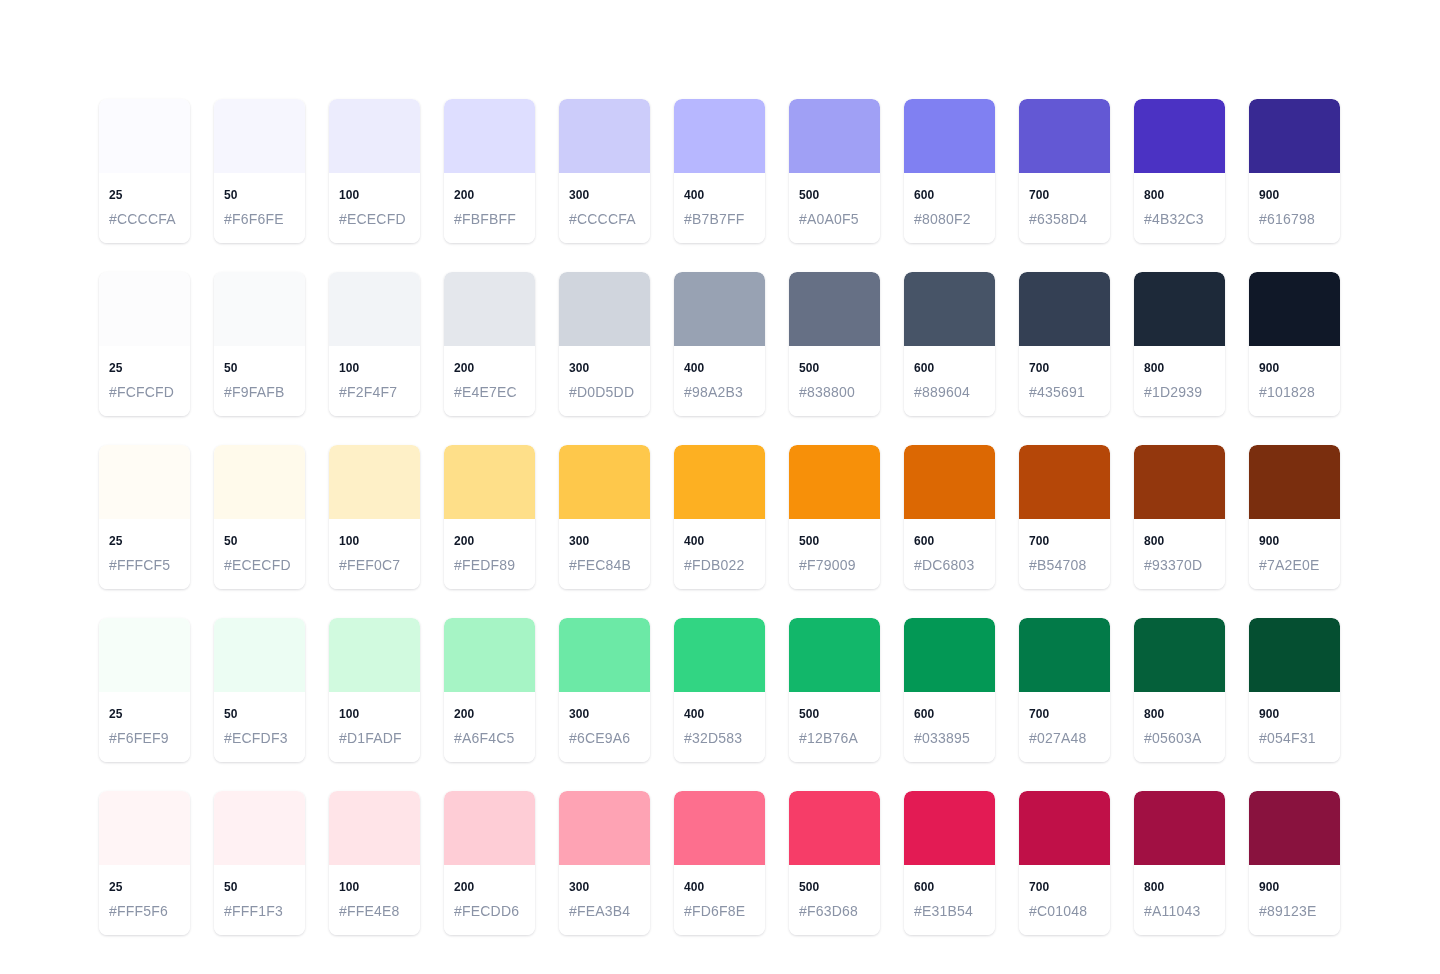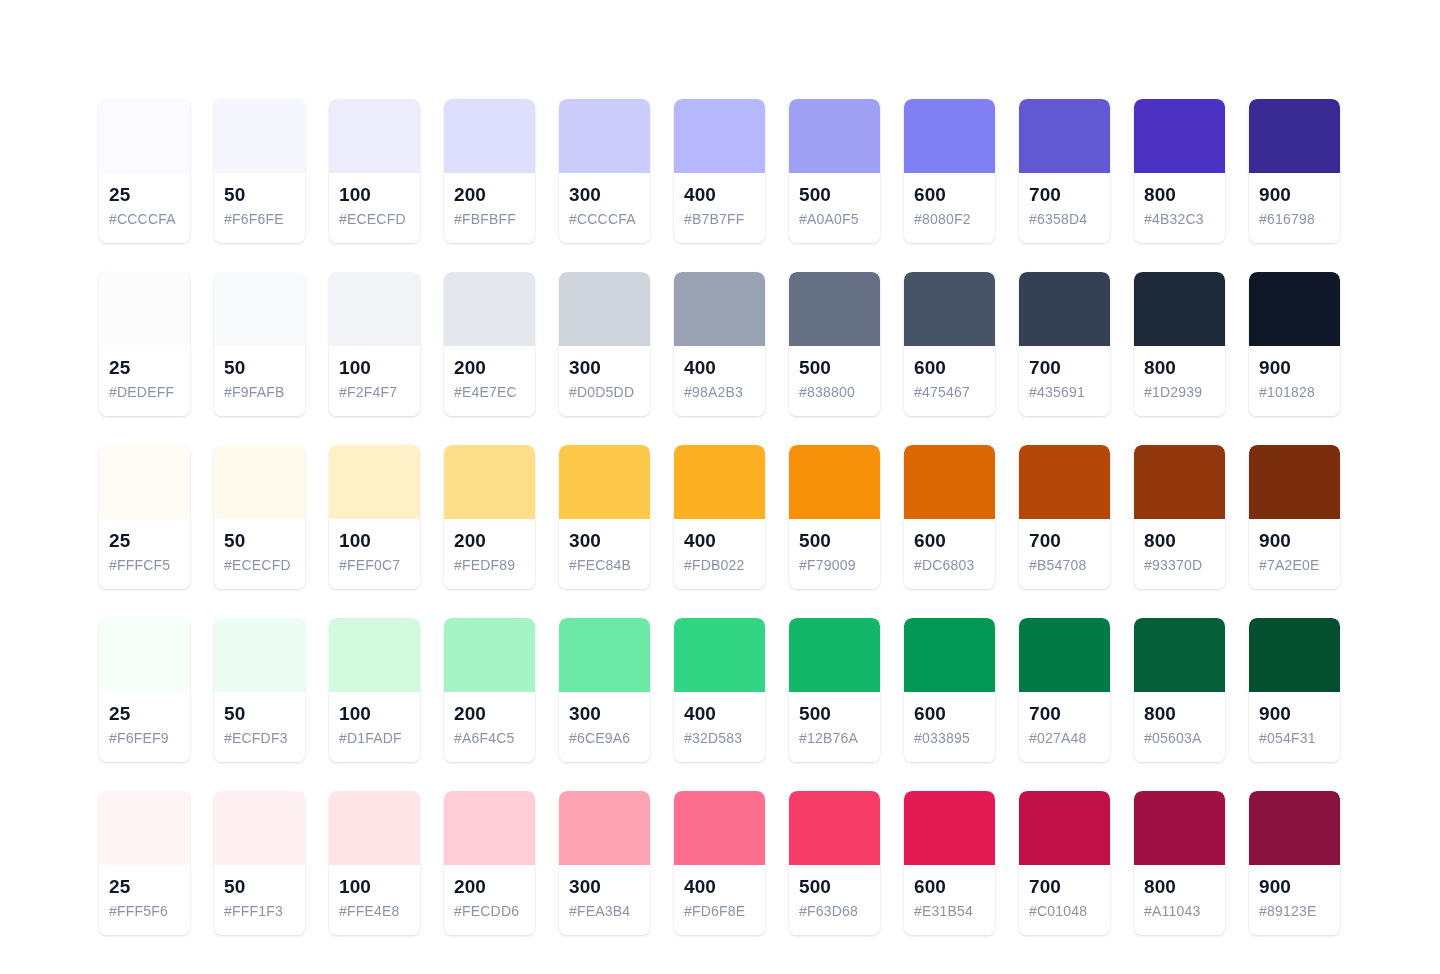--- a/index.html
+++ b/index.html
@@ -46,21 +46,21 @@
     border-top-left-radius: 8px;
     border-top-right-radius: 8px;
   }
 
   .swatch-meta {
     padding: 12px 10px 14px 10px;
     background: #FFFFFF;
   }
 
   .swatch-step {
-    font-size: 19px;
+    font-size: 12px;
     font-weight: bold;
     color: #101828;
     line-height: 20px;
     letter-spacing: 0.1px;
   }
 
   .swatch-hex {
     margin-top: 4px;
     font-size: 14px;
     font-weight: normal;
@@ -150,21 +150,21 @@
           <div class="swatch-step">900</div>
           <div class="swatch-hex">#616798</div>
         </div>
       </div>
     </div>
     <div class="palette-row">
       <div class="swatch-card">
         <div class="swatch-color" style="background-color: rgb(252, 252, 253);"></div>
         <div class="swatch-meta">
           <div class="swatch-step">25</div>
-          <div class="swatch-hex">#DEDEFF</div>
+          <div class="swatch-hex">#FCFCFD</div>
         </div>
       </div>
       <div class="swatch-card">
         <div class="swatch-color" style="background-color: rgb(249, 250, 251);"></div>
         <div class="swatch-meta">
           <div class="swatch-step">50</div>
           <div class="swatch-hex">#F9FAFB</div>
         </div>
       </div>
       <div class="swatch-card">
@@ -199,21 +199,21 @@
         <div class="swatch-color" style="background-color: rgb(102, 112, 133);"></div>
         <div class="swatch-meta">
           <div class="swatch-step">500</div>
           <div class="swatch-hex">#838800</div>
         </div>
       </div>
       <div class="swatch-card">
         <div class="swatch-color" style="background-color: rgb(71, 84, 103);"></div>
         <div class="swatch-meta">
           <div class="swatch-step">600</div>
-          <div class="swatch-hex">#475467</div>
+          <div class="swatch-hex">#889604</div>
         </div>
       </div>
       <div class="swatch-card">
         <div class="swatch-color" style="background-color: rgb(52, 64, 84);"></div>
         <div class="swatch-meta">
           <div class="swatch-step">700</div>
           <div class="swatch-hex">#435691</div>
         </div>
       </div>
       <div class="swatch-card">

